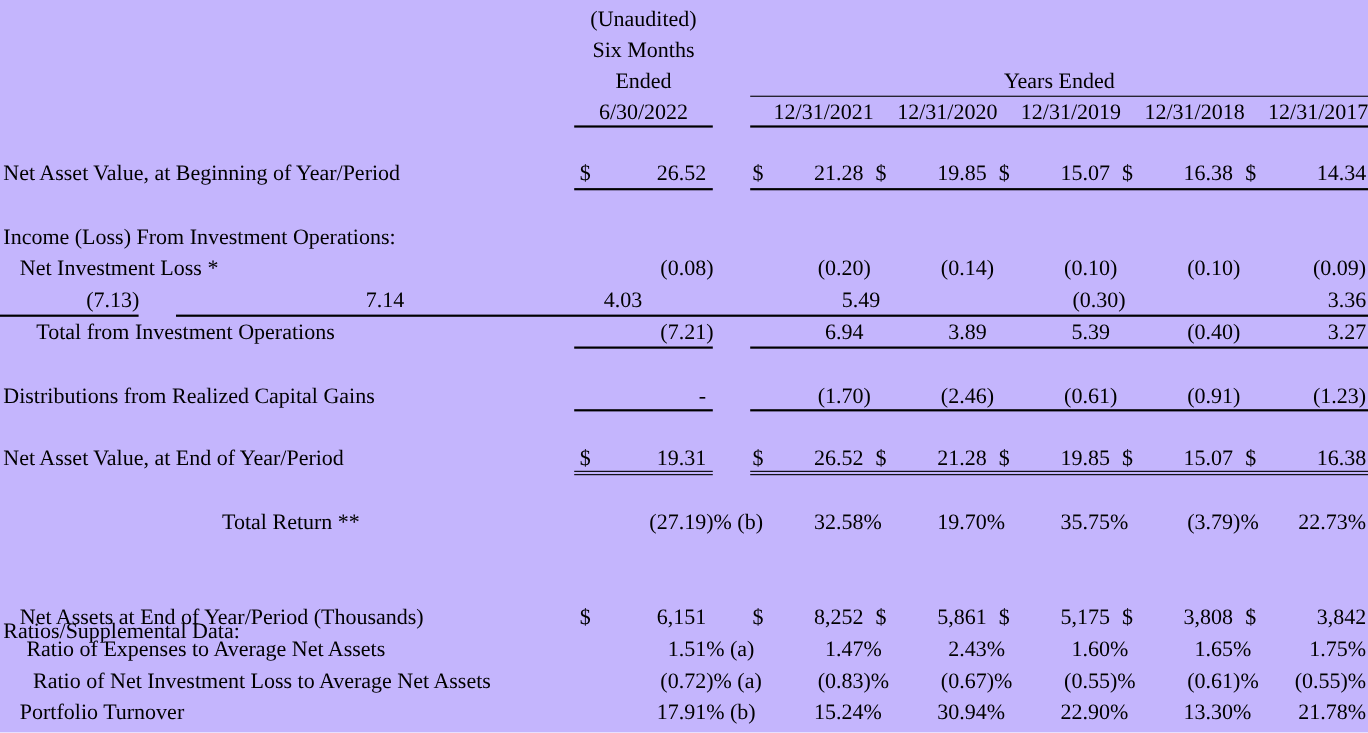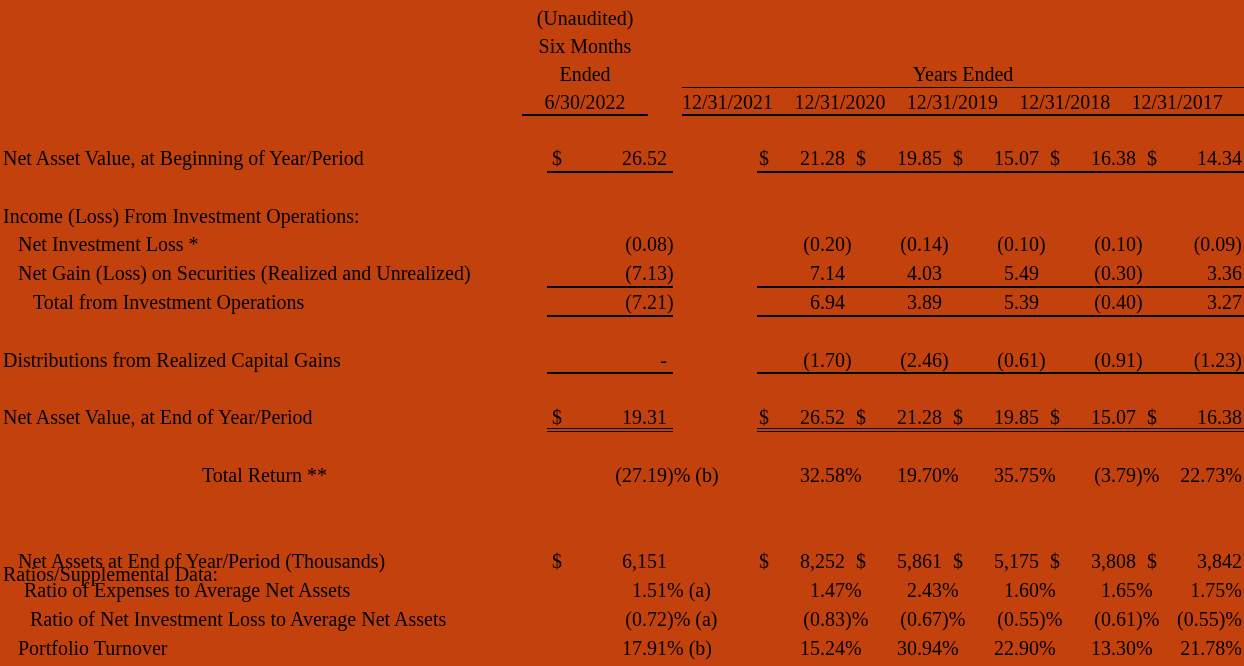--- a/index.html
+++ b/index.html
@@ -1,34 +1,34 @@
 <!DOCTYPE html>
 <html><head>
 <meta charset="utf-8">
 <style>
   html,body{margin:0;padding:0;background:#ffffff;}
   .sheet{
-    width:1244px;height:666px;background:#c2410c;color:#000;
+    width:1244px;height:666px;background:#c4b5fd;color:#000;
     font-family:"Liberation Serif","DejaVu Serif",serif;
     font-size:20px;position:relative;overflow:hidden;
   }
   
   .hdr{display:flex;padding-top:4px;}
   .hdr .lbl-spacer{width:522px;flex:none;}
   .p22{width:126px;flex:none;}
   .gapcol{width:34px;flex:none;}
   .yrs{flex:1;min-width:0;}
   .hline{height:28px;line-height:28px;text-align:center;box-sizing:border-box;white-space:nowrap;}
   .p22 .hline.dateline{border-bottom:2px solid #000;}
   .yrs .ytitle{border-bottom:1.5px solid #000;}
   .yrs .dates{display:flex;border-bottom:2px solid #000;}
-  .yrs .dates span{width:20%;text-align:left;}
+  .yrs .dates span{width:20%;text-align:right;}
   
   .tbody{margin-top:28px;}
-  .row{display:flex;height:28.8px;line-height:28.8px;gap:25px;}
+  .row{display:flex;height:28.8px;line-height:28.8px;}
   .row > *{box-sizing:border-box;}
   .row .lbl{width:522px;flex:none;white-space:nowrap;overflow:visible;}
   .cell{display:flex;align-items:baseline;}
   .cell.c22{width:126px;flex:none;}
   .yg{flex:1;min-width:0;display:flex;}
   .cell.ycell{width:20%;}
   .cur{flex:none;}
   .c22 .cur{padding-left:5px;}
   .ycell .cur{padding-left:2px;}
   .num{flex:1;min-width:0;text-align:right;white-space:pre;}
@@ -142,21 +142,20 @@
             <span class="suf">)</span>
           </div>
           <div class="cell ycell last">
             <span class="cur"></span>
             <span class="num">(0.09)</span>
             <span class="suf"></span>
           </div>
         </div>
       </div>
       <div class="row">
-        <div class="lbl" style="padding-left: 18px;">Net Gain (Loss) on Securities (Realized and Unrealized)</div>
         <div class="cell c22 ub1">
           <span class="cur"></span>
           <span class="num">(7.13</span>
           <span class="suf">)</span>
         </div>
         <div class="gapcol"></div>
         <div class="yg ub1">
           <div class="cell ycell">
             <span class="cur"></span>
             <span class="num">7.14</span>

